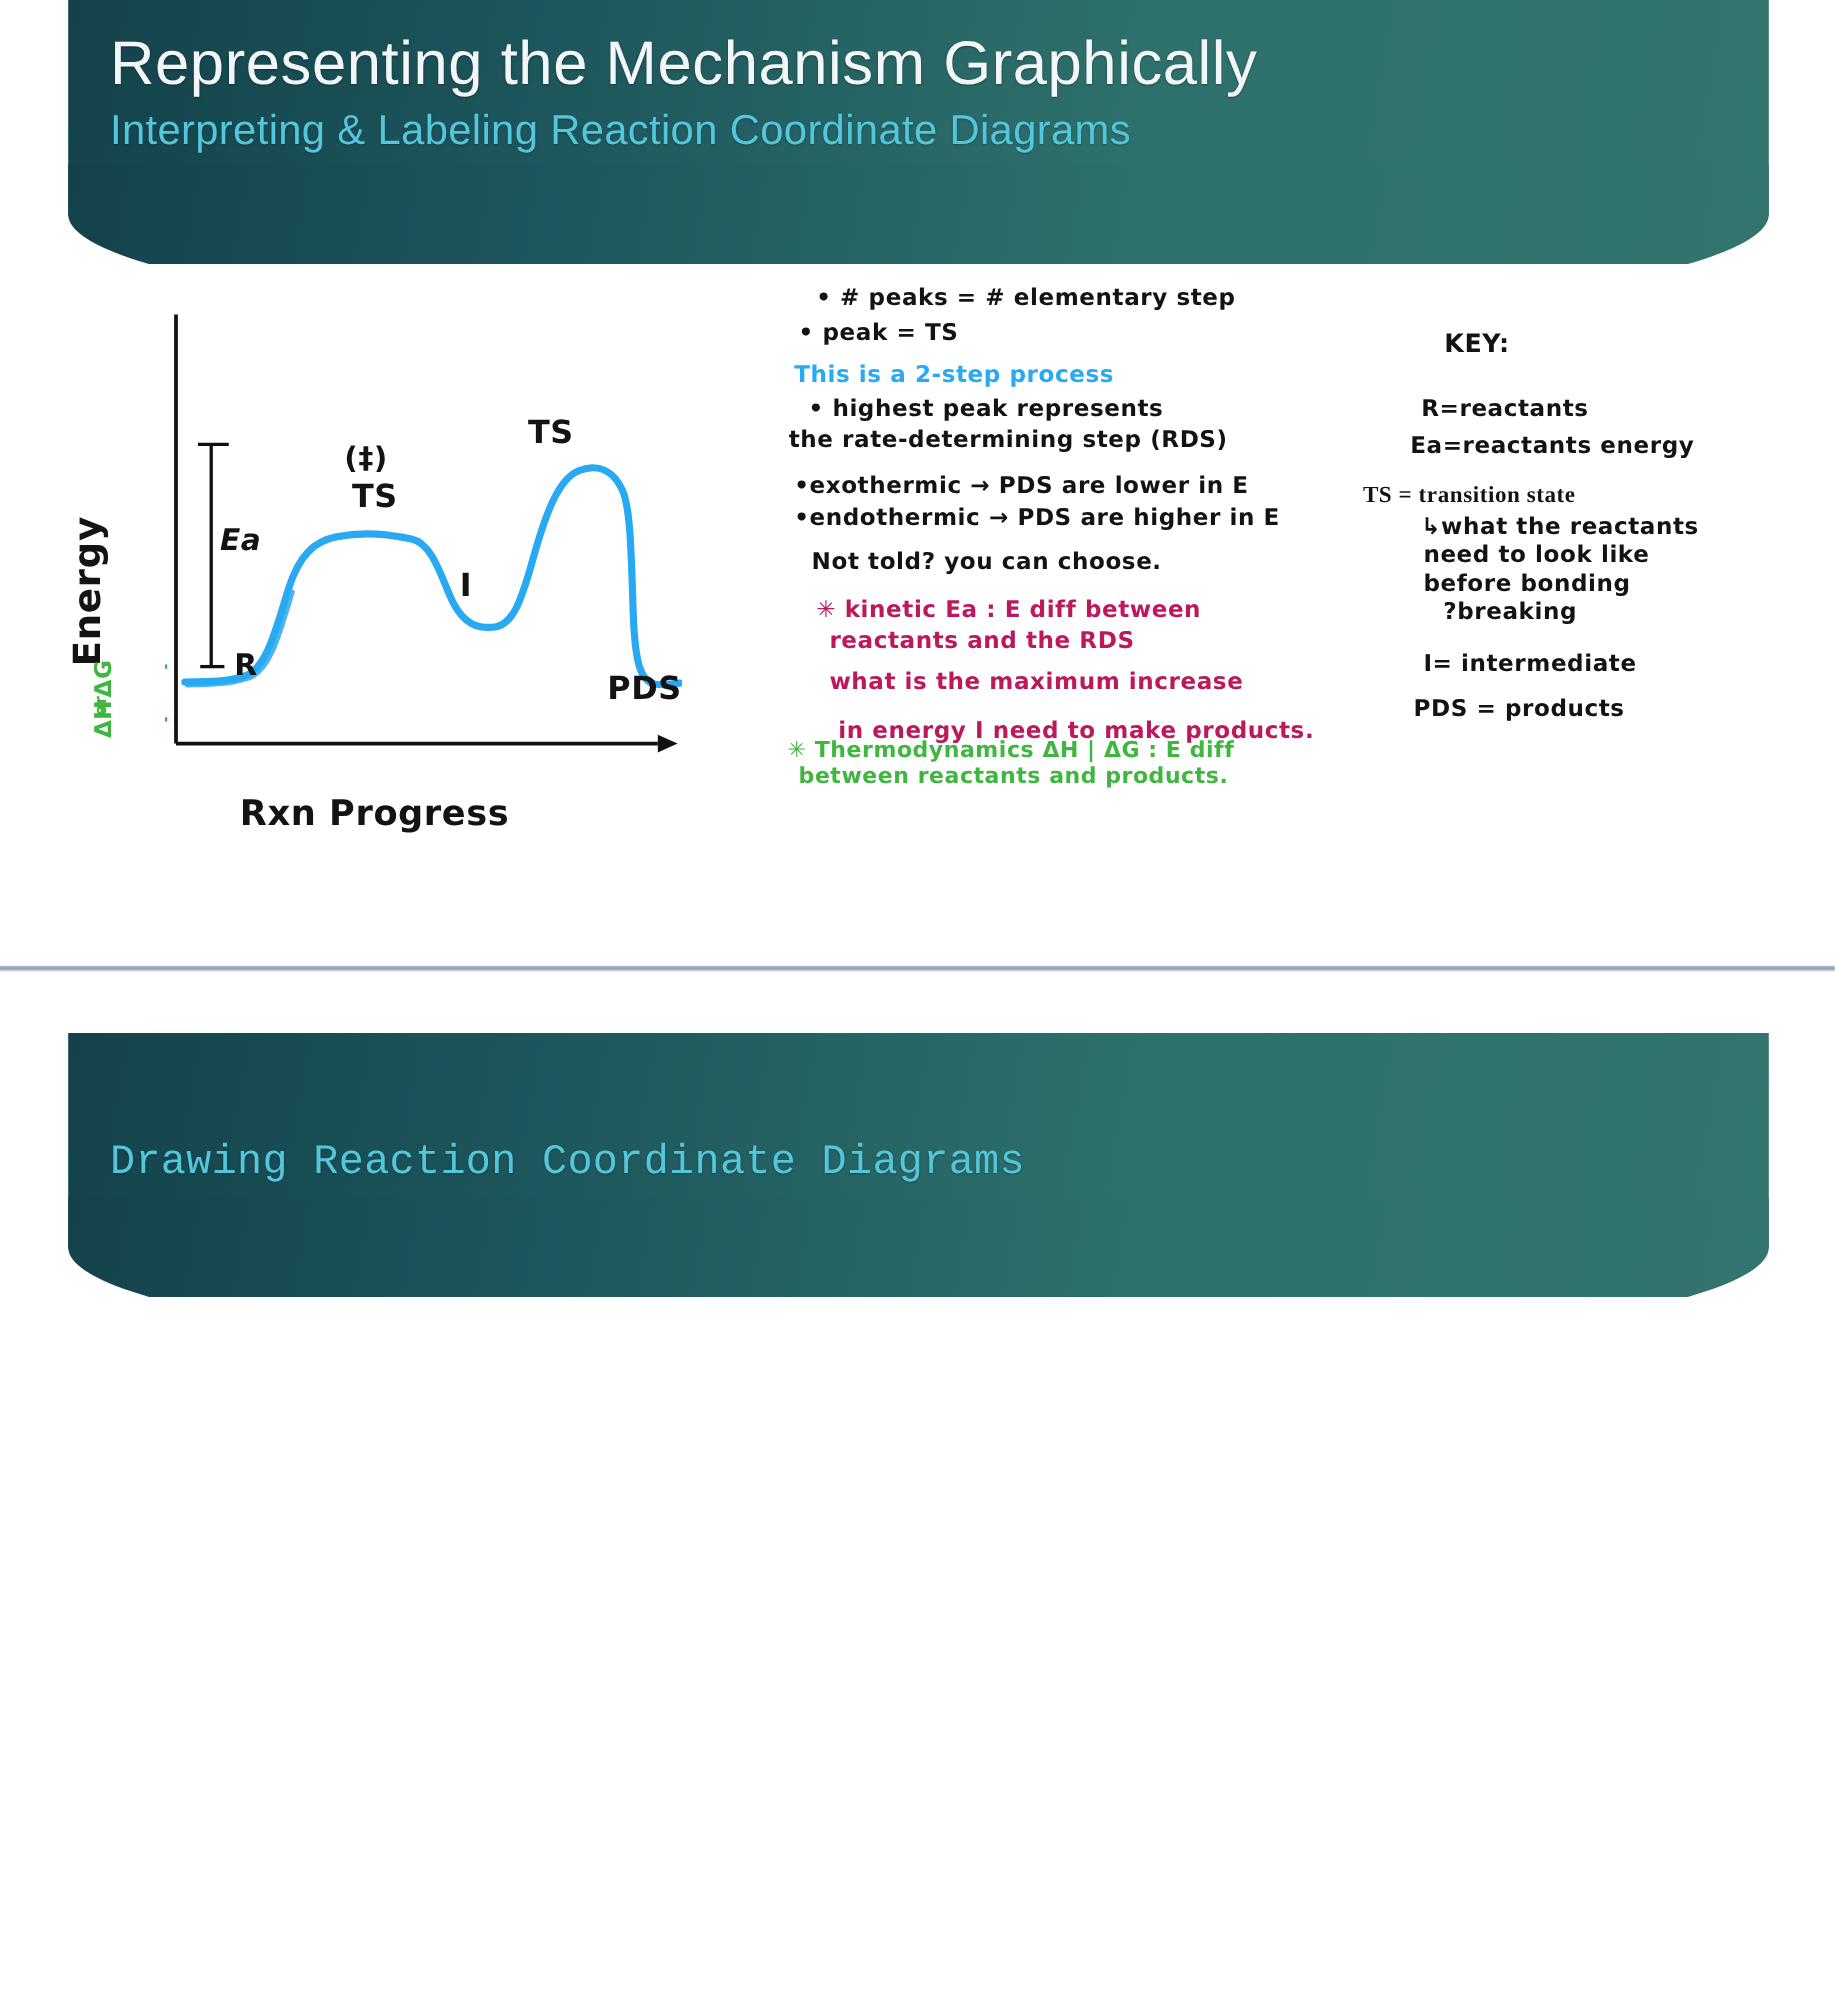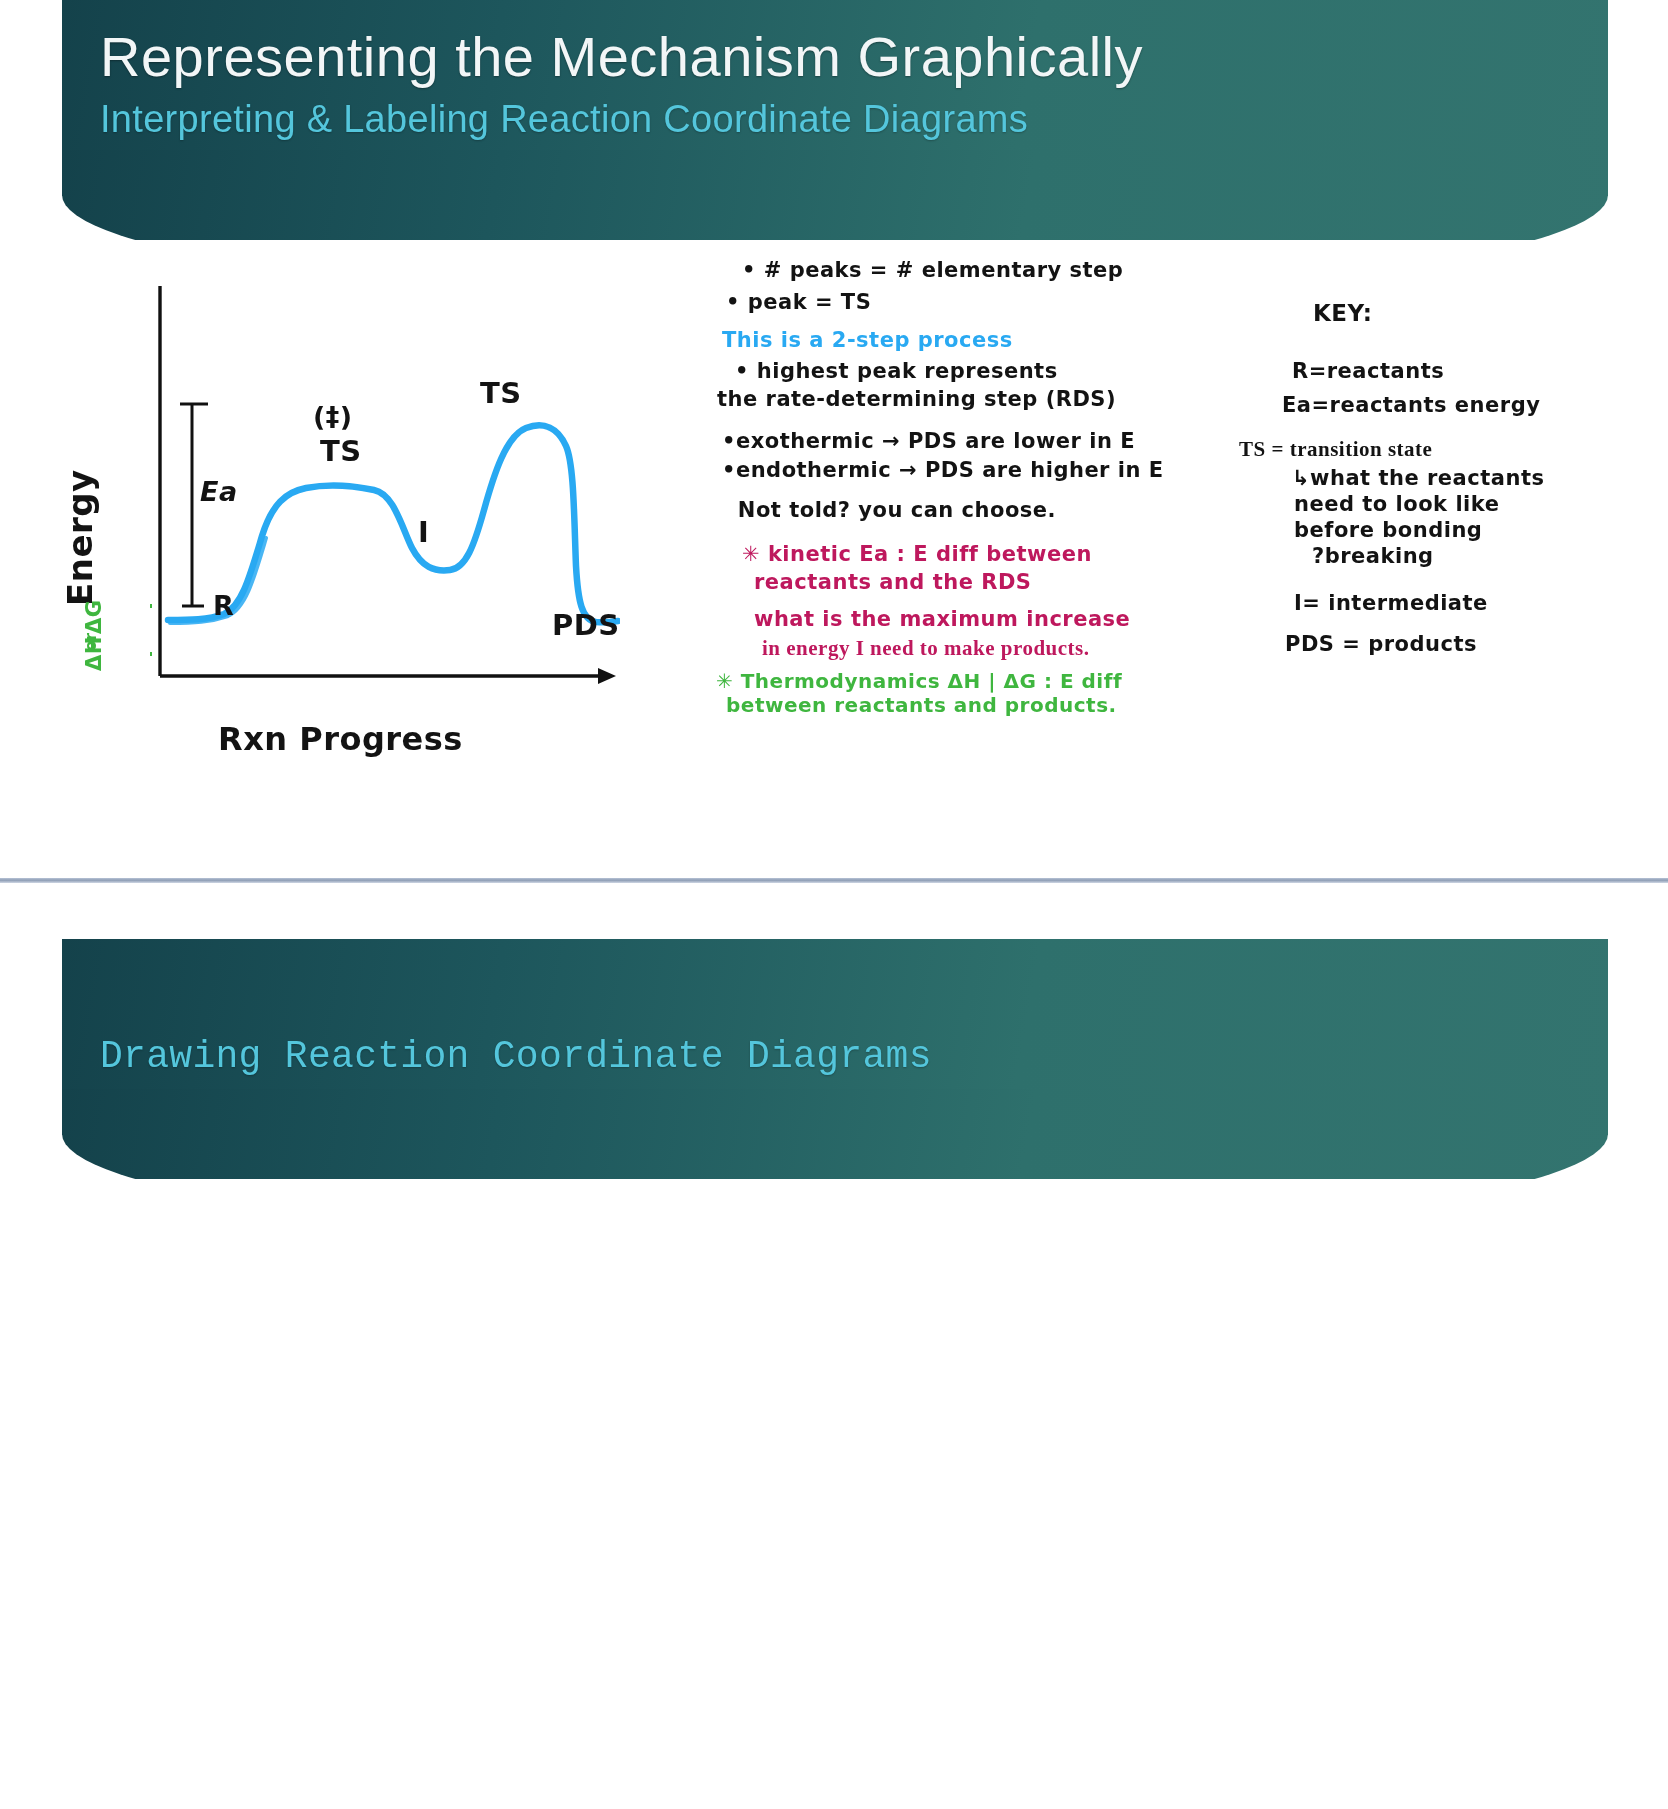--- a/index.html
+++ b/index.html
@@ -125,21 +125,21 @@
   <div class="note hw ink-black n-main" style="left:735px;top:357px;">• highest peak represents</div>
   <div class="note hw ink-black n-main" style="left:717px;top:385px;">the rate-determining step (RDS)</div>
 
   <div class="note hw ink-black n-main" style="left:722px;top:427px;">•exothermic → PDS are lower in E</div>
   <div class="note hw ink-black n-main" style="left:722px;top:456px;">•endothermic → PDS are higher in E</div>
   <div class="note hw ink-black n-main" style="left:730px;top:496px;"> Not told? you can choose.</div>
 
   <div class="note hw ink-red n-main" style="left:718px;top:540px;">✳ kinetic Ea : E diff between</div>
   <div class="note hw ink-red n-main" style="left:730px;top:568px;">reactants and the RDS</div>
   <div class="note hw ink-red n-main" style="left:730px;top:605px;">what is the maximum increase</div>
-  <div class="note hw ink-red n-main" style="left:738px;top:634px;font-family:Liberation Serif, serif;">in energy I need to make products.</div>
+  <div class="note hw ink-red n-main" style="left:738px;top:650px;">in energy I need to make products.</div>
 
   <div class="note hw ink-green" style="left:716px;top:668px;font-size:20px;">✳ Thermodynamics ΔH | ΔG : E diff</div>
   <div class="note hw ink-green" style="left:726px;top:692px;font-size:20px;">between reactants and products.</div>
 
   <div class="note hw ink-black n-key" style="left:1313px;top:298px;font-size:23px;">KEY:</div>
   <div class="note hw ink-black n-key" style="left:1292px;top:357px;">R=reactants</div>
   <div class="note hw ink-black n-key" style="left:1282px;top:391px;">Ea=reactants energy</div>
   <div class="note hw ink-black n-key" style="left:1239px;top:435px;font-family:Liberation Serif, serif;">TS = transition state</div>
   <div class="note hw ink-black n-key" style="left:1292px;top:464px;">↳what the reactants</div>
   <div class="note hw ink-black n-key" style="left:1294px;top:490px;">need to look like</div>

